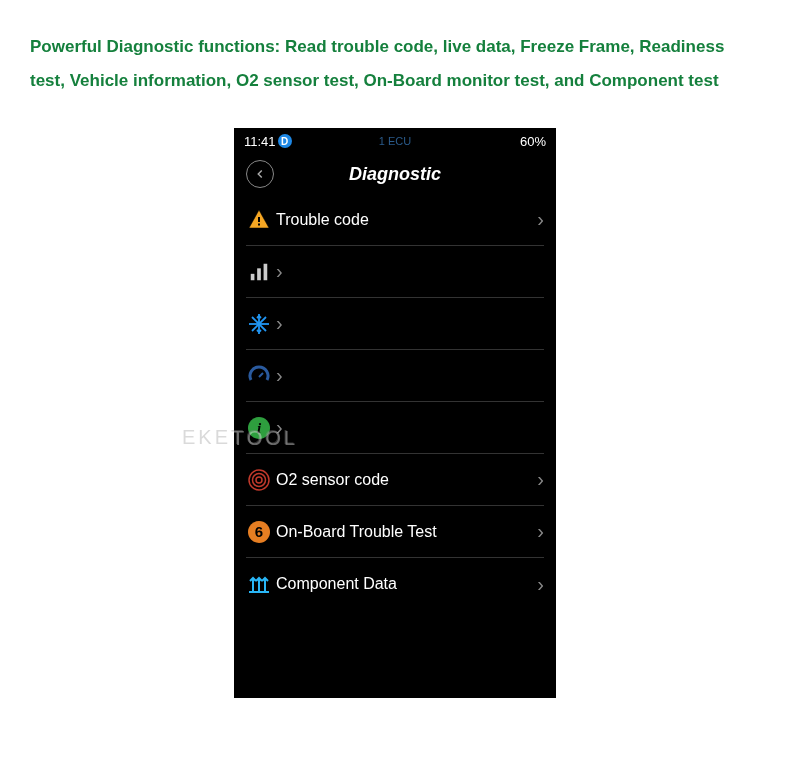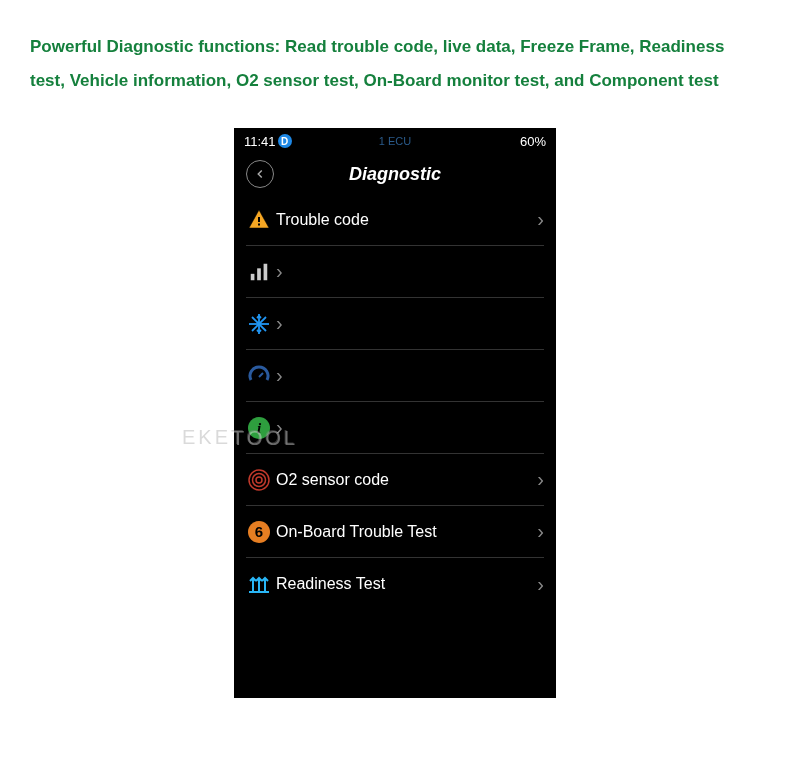--- a/index.html
+++ b/index.html
@@ -224,20 +224,20 @@
         <svg width="24" height="24" viewBox="0 0 24 24" fill="none" stroke="#29b6f6" stroke-width="2">
             <line x1="6" y1="20" x2="6" y2="6"></line>
             <path d="M3 9 l3 -3 l3 3"></path>
             <line x1="12" y1="20" x2="12" y2="6"></line>
             <path d="M9 9 l3 -3 l3 3"></path>
             <line x1="18" y1="20" x2="18" y2="6"></line>
             <path d="M15 9 l3 -3 l3 3"></path>
             <line x1="2" y1="20" x2="22" y2="20"></line>
           </svg>
       </div>
-      <span class="menu-label">Readiness Test</span>
+      <span class="menu-label">Component Data</span>
       <span class="chevron">›</span>
     </div>
 
   </div>
 </div>
 
 <div class="watermark">EKETOOL</div>
 
 </body></html>

